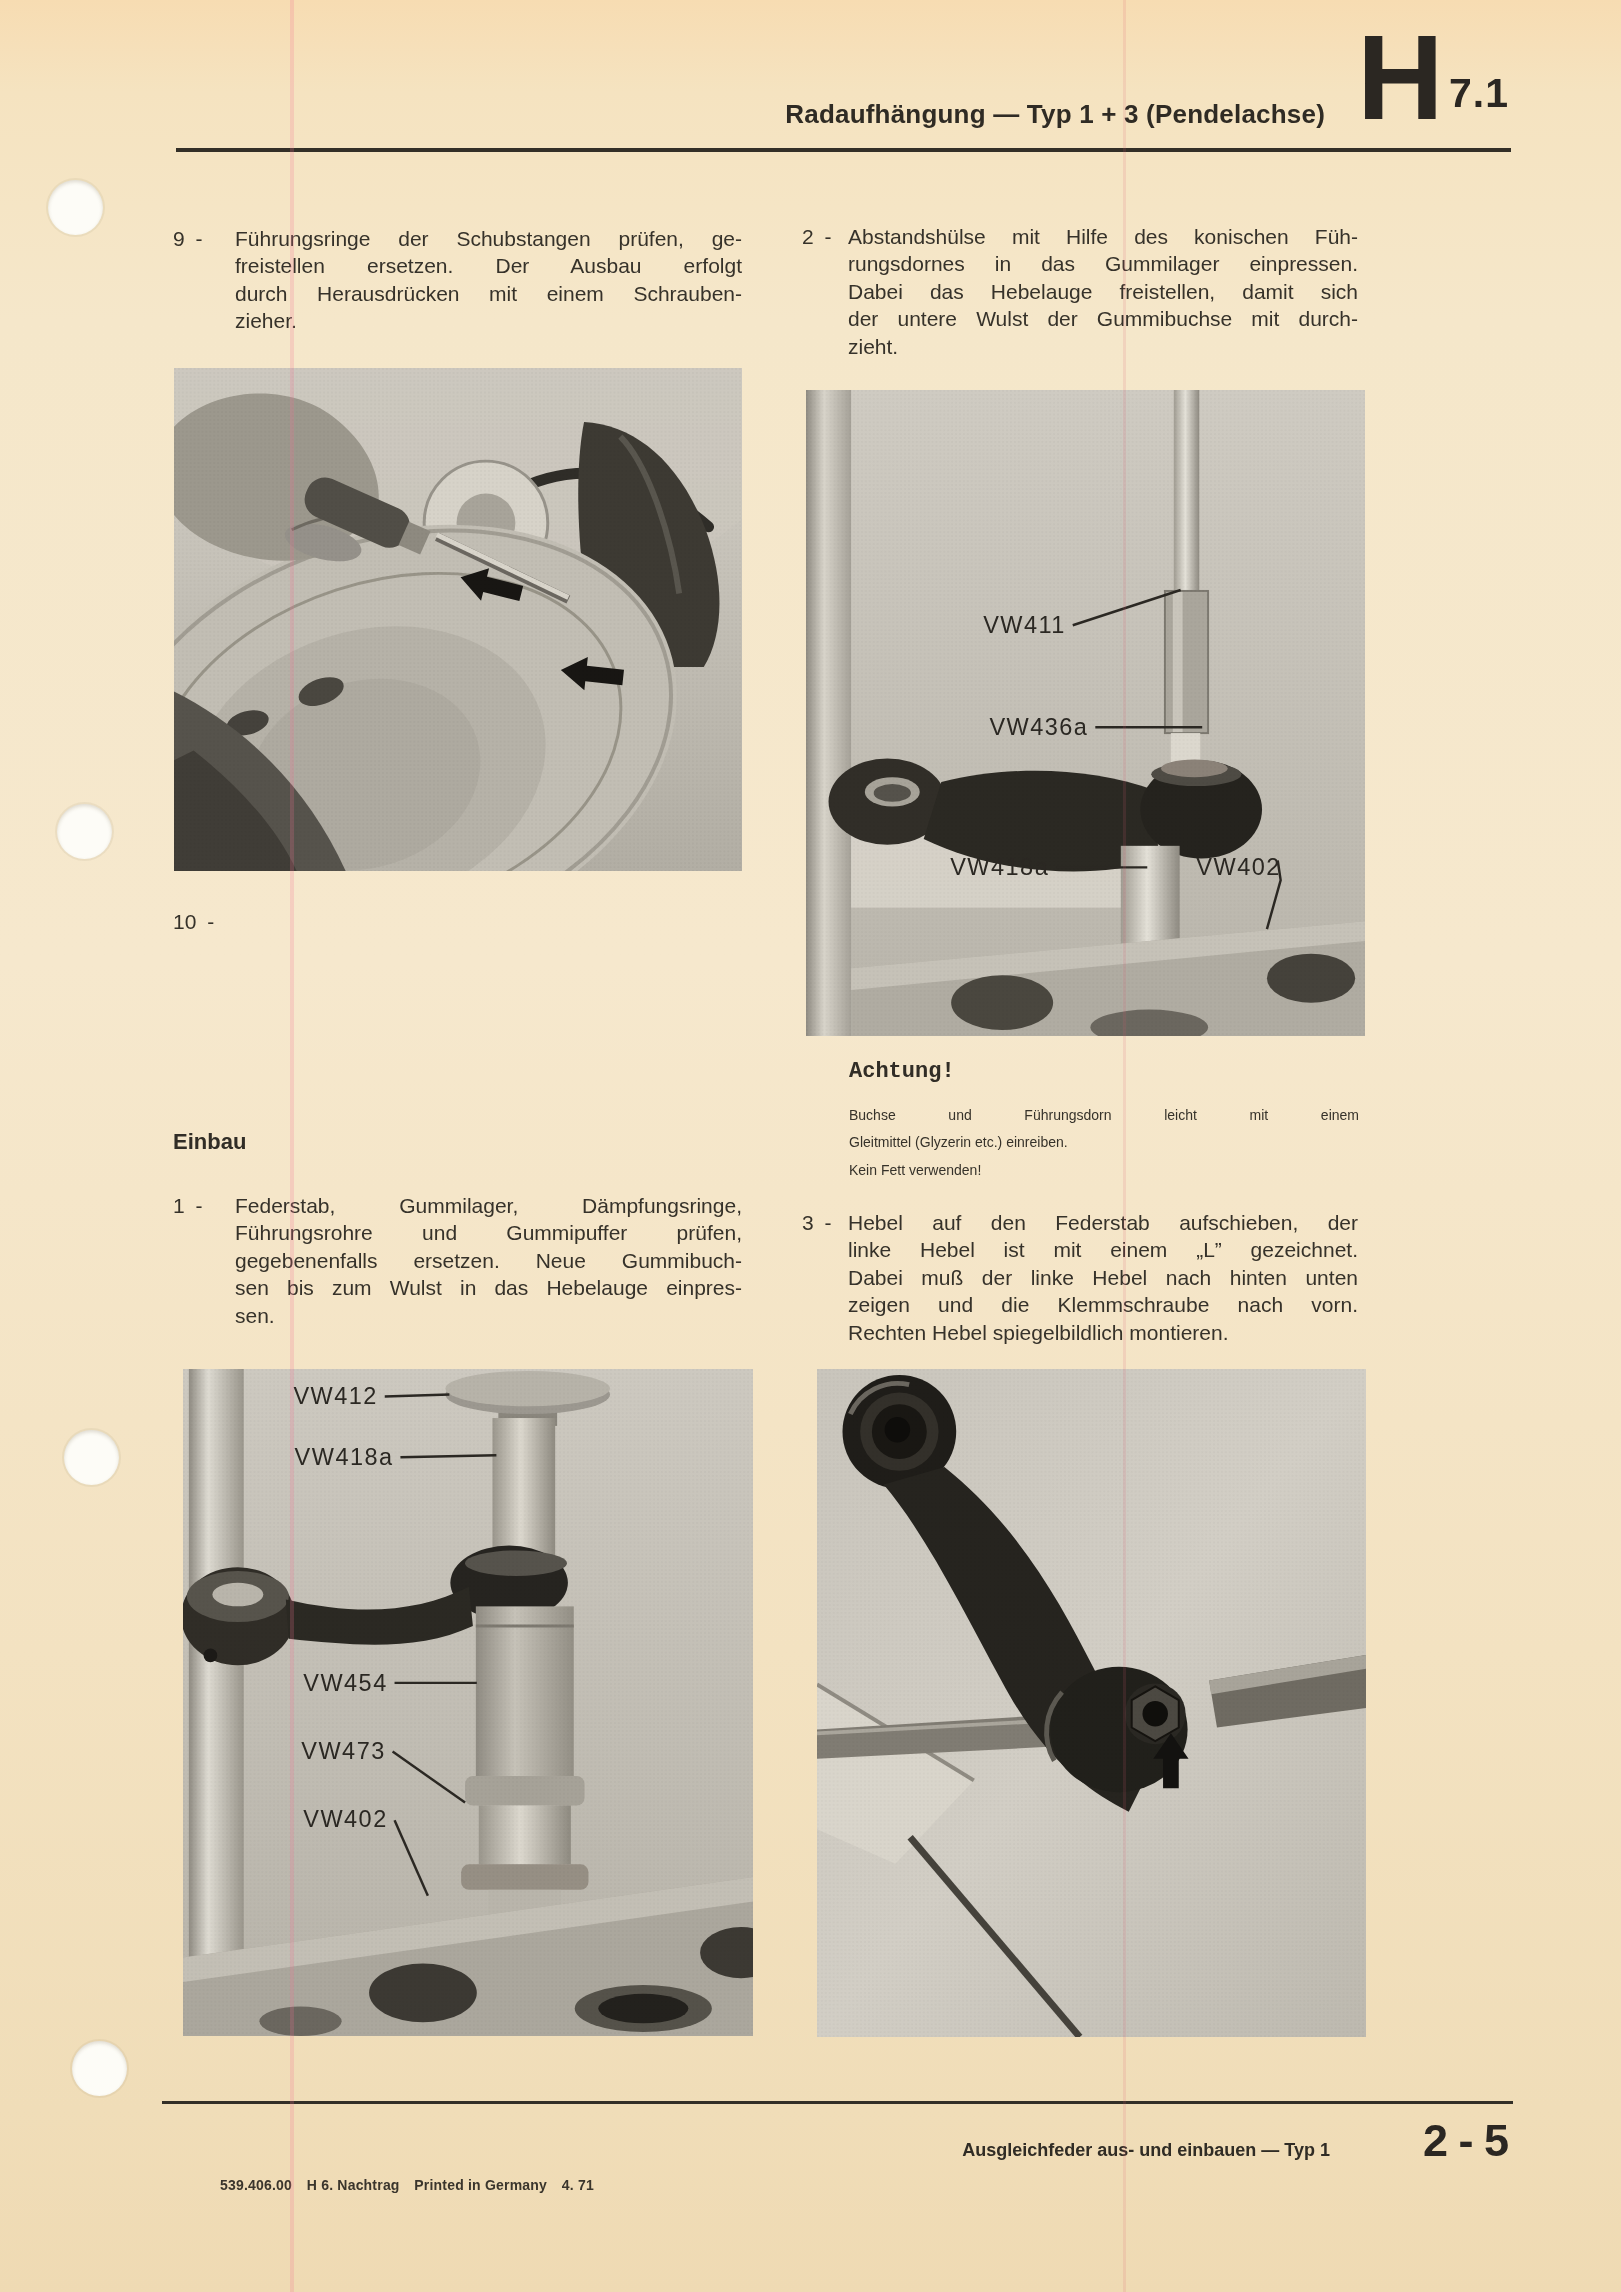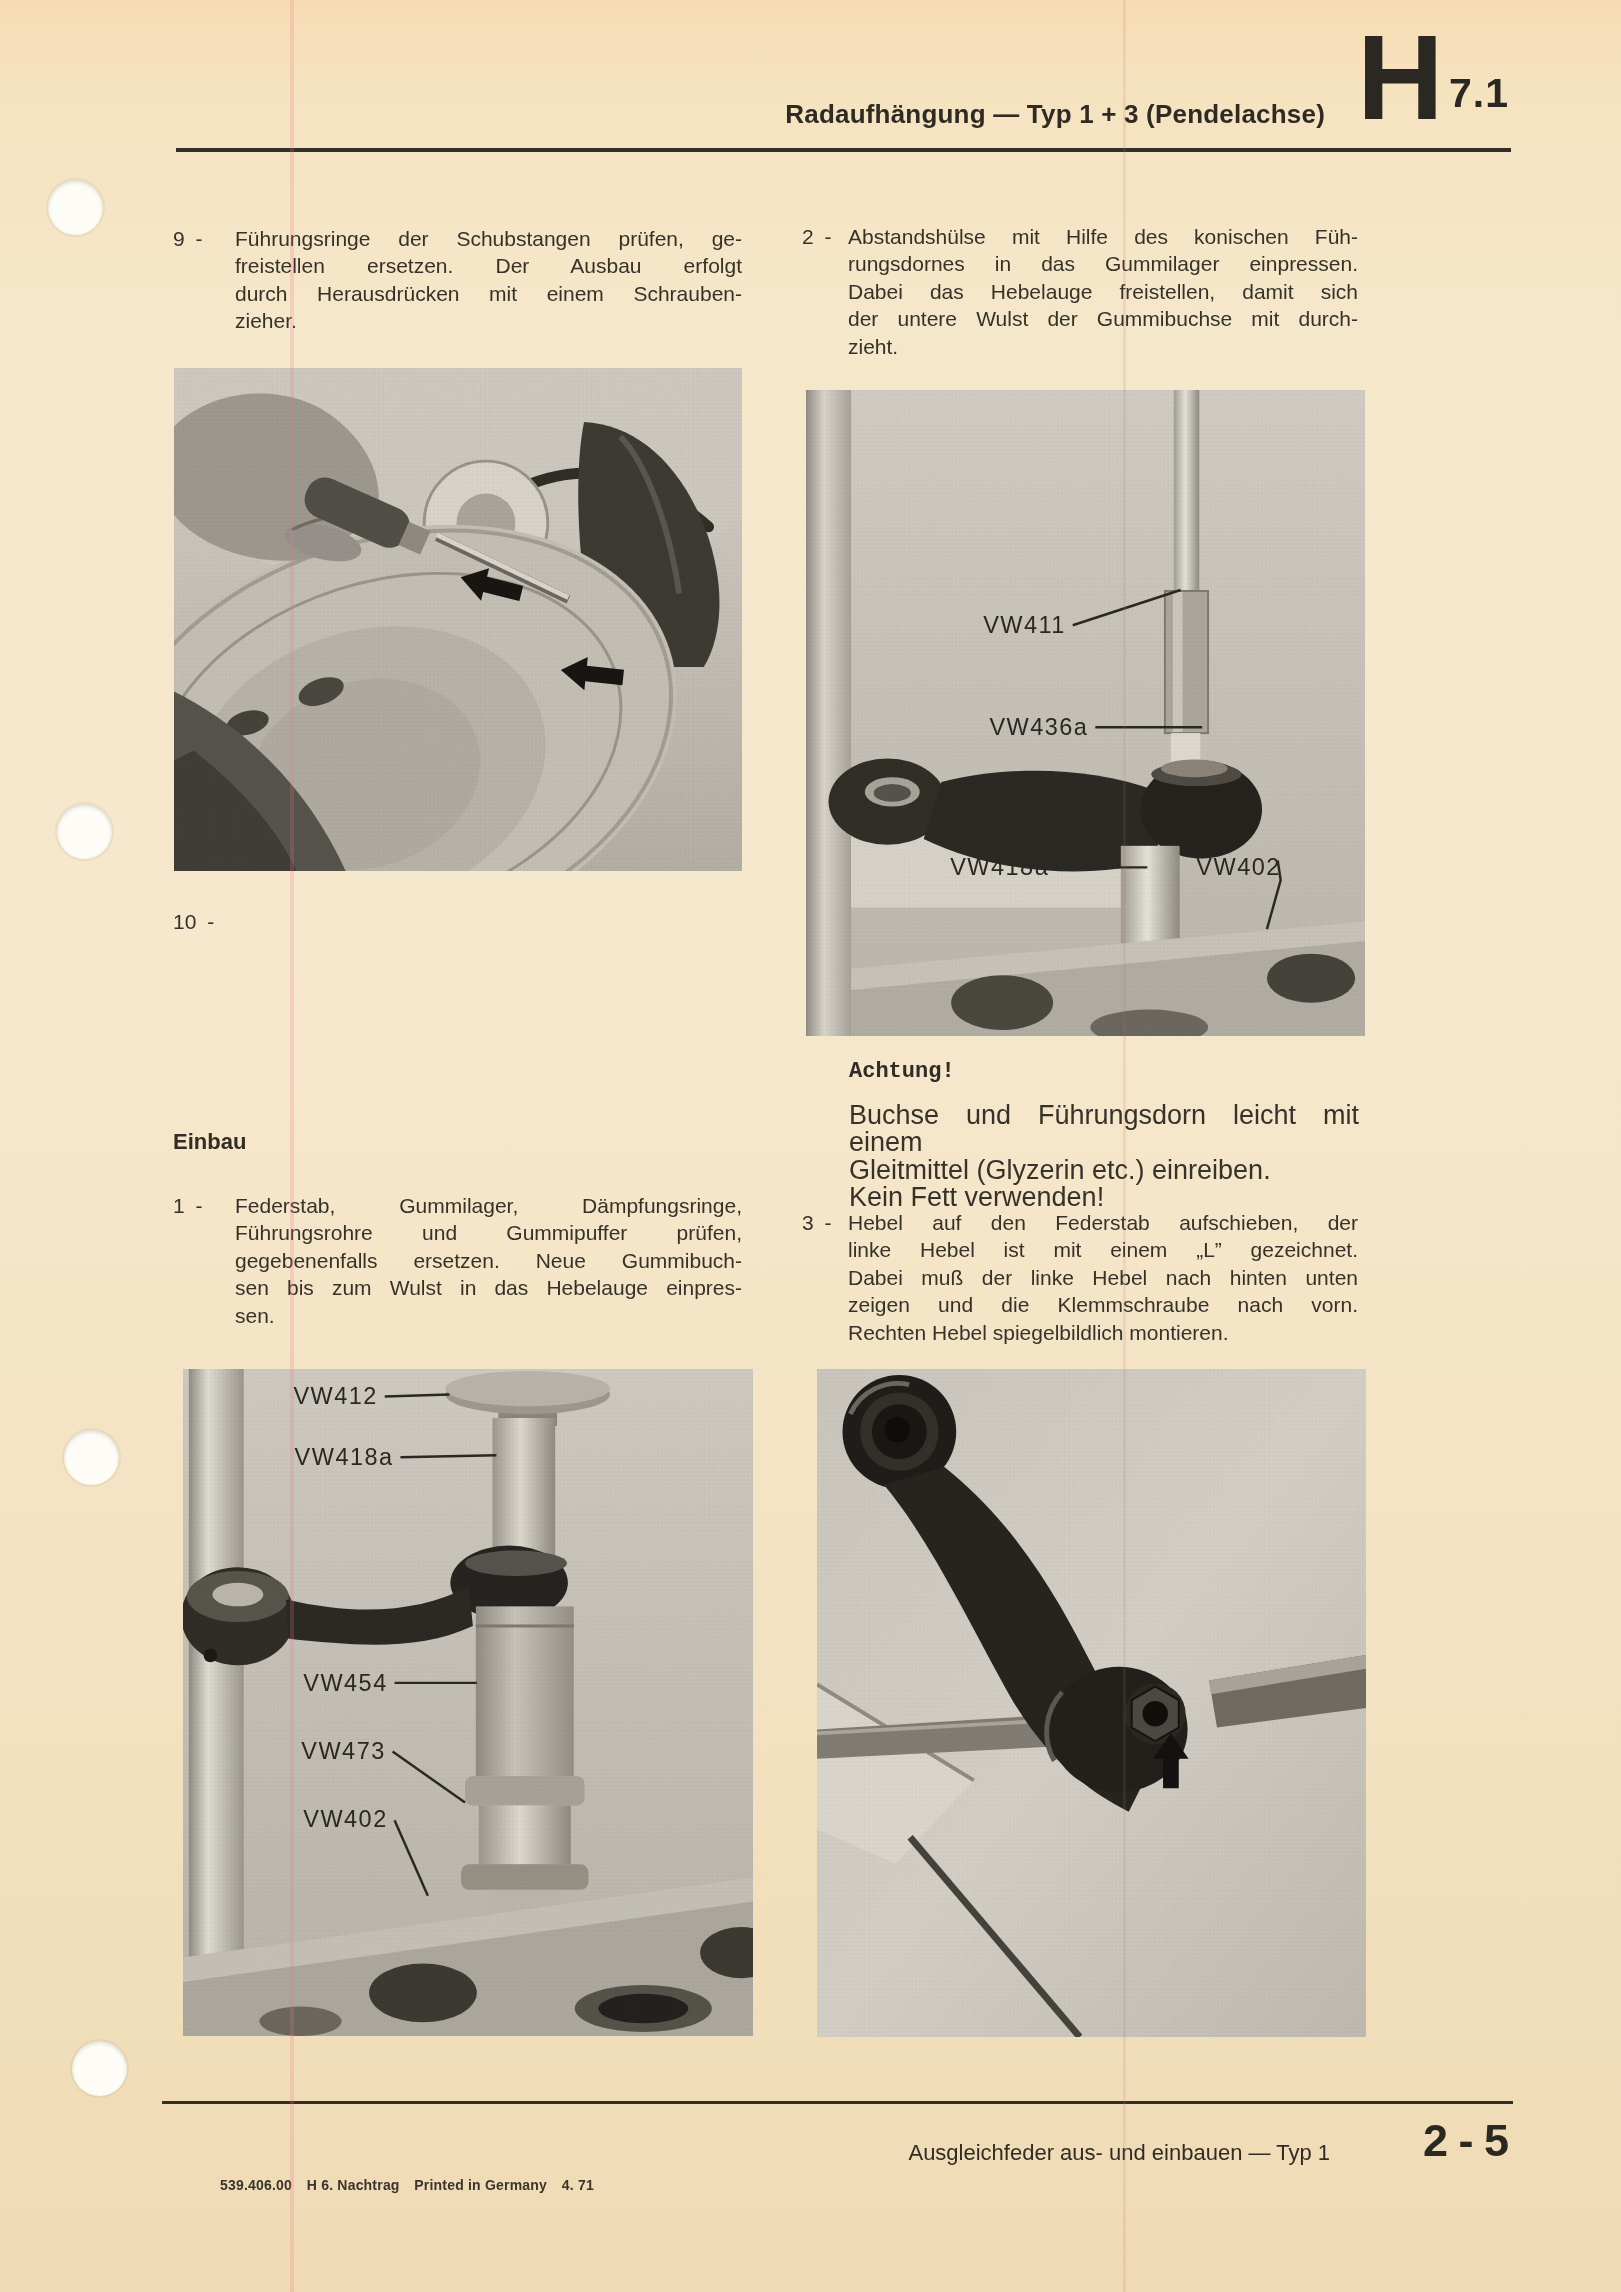--- a/index.html
+++ b/index.html
@@ -13,28 +13,28 @@
   .h-letter{position:absolute;left:1357px;top:16.7px;font-size:120px;line-height:1;font-weight:700;color:#2b2722;}
   .h-code{position:absolute;left:1449px;top:73px;font-size:41px;line-height:1;font-weight:700;color:#2b2722;letter-spacing:1px;}
   .step{position:absolute;font-size:21px;line-height:27.4px;color:#36322a;}
   .step .num{position:absolute;left:0;top:0;display:inline-flex;gap:10.8px;white-space:nowrap;}
   .step .lines{overflow:hidden;}
   .col-l .lines{margin-left:62px;width:507px;}
   .col-r .lines{margin-left:46px;width:510px;}
   .line{text-align:justify;text-align-last:justify;-moz-text-align-last:justify;}
   .line.last{text-align-last:left;-moz-text-align-last:left;}
   .h2{position:absolute;font-size:22px;font-weight:700;color:#312d26;}
-  .para{position:absolute;font-size:27px;line-height:27.4px;color:#36322a;}
+  .para{position:absolute;font-size:14px;line-height:27.4px;color:#36322a;}
   .para .lines{width:510px;}
   .photo{position:absolute;z-index:2;}
   .photo svg{display:block;width:100%;height:100%;}
   svg text{font-family:"Liberation Sans",sans-serif;font-size:24px;fill:#2b2823;letter-spacing:1.5px;}
   .leader{stroke:#2b2823;stroke-width:2.5;fill:none;}
   .f-imprint{position:absolute;left:173px;top:2177px;display:inline-flex;gap:14.7px;font-size:14px;font-weight:700;color:#3a352c;letter-spacing:0.2px;margin-left:47px;}
-  .f-title{position:absolute;right:291px;top:2140px;font-size:22px;font-weight:400;color:#302c25;}
+  .f-title{position:absolute;right:291px;top:2140px;font-size:18px;font-weight:700;color:#302c25;}
   .f-page{position:absolute;left:1423px;top:2115px;font-size:45px;font-weight:700;color:#2b2722;letter-spacing:-1px;}
   .scanline{position:absolute;top:0;height:2293px;z-index:50;pointer-events:none;}
 </style>
 </head>
 <body>
 
 <div class="page">
 
   <div class="hole" style="left:48px;top:180px;"></div>
   <div class="hole" style="left:57px;top:804px;"></div>

